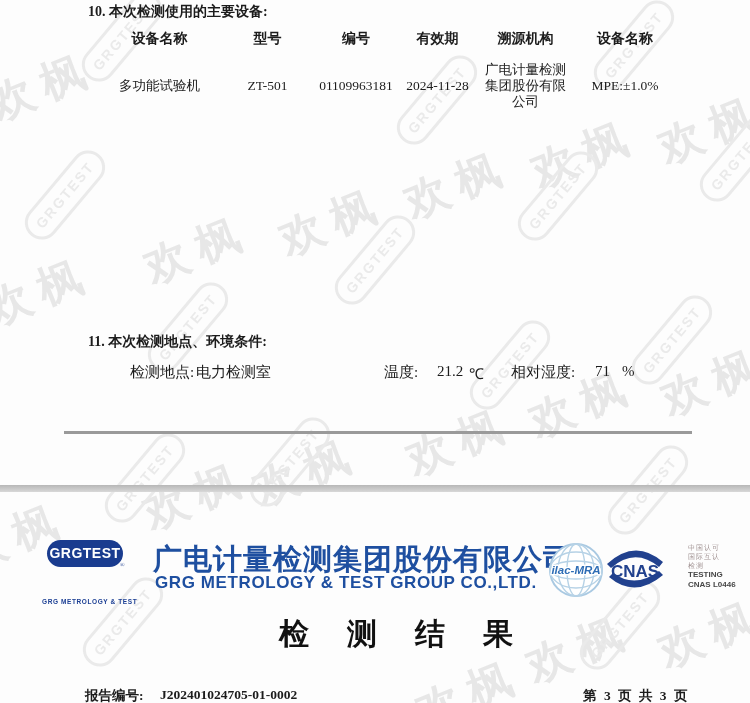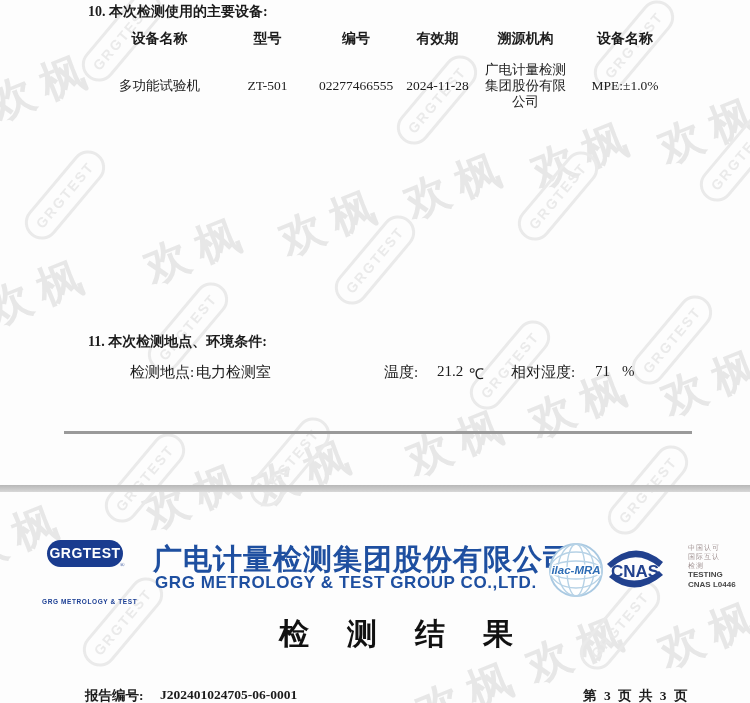--- a/index.html
+++ b/index.html
@@ -128,21 +128,21 @@
           <th>编号</th>
           <th>有效期</th>
           <th>溯源机构</th>
           <th>设备名称</th>
         </tr>
     </thead>
     <tbody id="equip-body">
         <tr>
           <td>多功能试验机</td>
           <td>ZT-501</td>
-          <td>02277466555</td>
+          <td>01109963181</td>
           <td>2024-11-28</td>
           <td>广电计量检测集团股份有限公司</td>
           <td>MPE:±1.0%</td>
         </tr>
       </tbody>
   </table>
 
   <div class="abs sec-title" style="left:88px;top:333px;">11. 本次检测地点、环境条件:</div>
 
   <span class="env-item" style="left:130px;">检测地点:</span>
@@ -183,15 +183,15 @@
       <span class="cert-cn">中国认可</span>
       <span class="cert-cn">国际互认</span>
       <span class="cert-cn">检测</span>
       <span class="cert-en">TESTING</span>
       <span class="cert-en">CNAS L0446</span>
     </div>
 
   <div id="result-title">检测结果</div>
 
   <span class="bottom-line" style="left:85px;">报告编号:</span>
-  <span class="bottom-line" style="left:160px;">J202401024705-06-0001</span>
+  <span class="bottom-line" style="left:160px;">J202401024705-01-0002</span>
   <span class="bottom-line" style="left:583px;letter-spacing:2px;">第 3 页 共 3 页</span>
 </div>
 
 </body></html>

